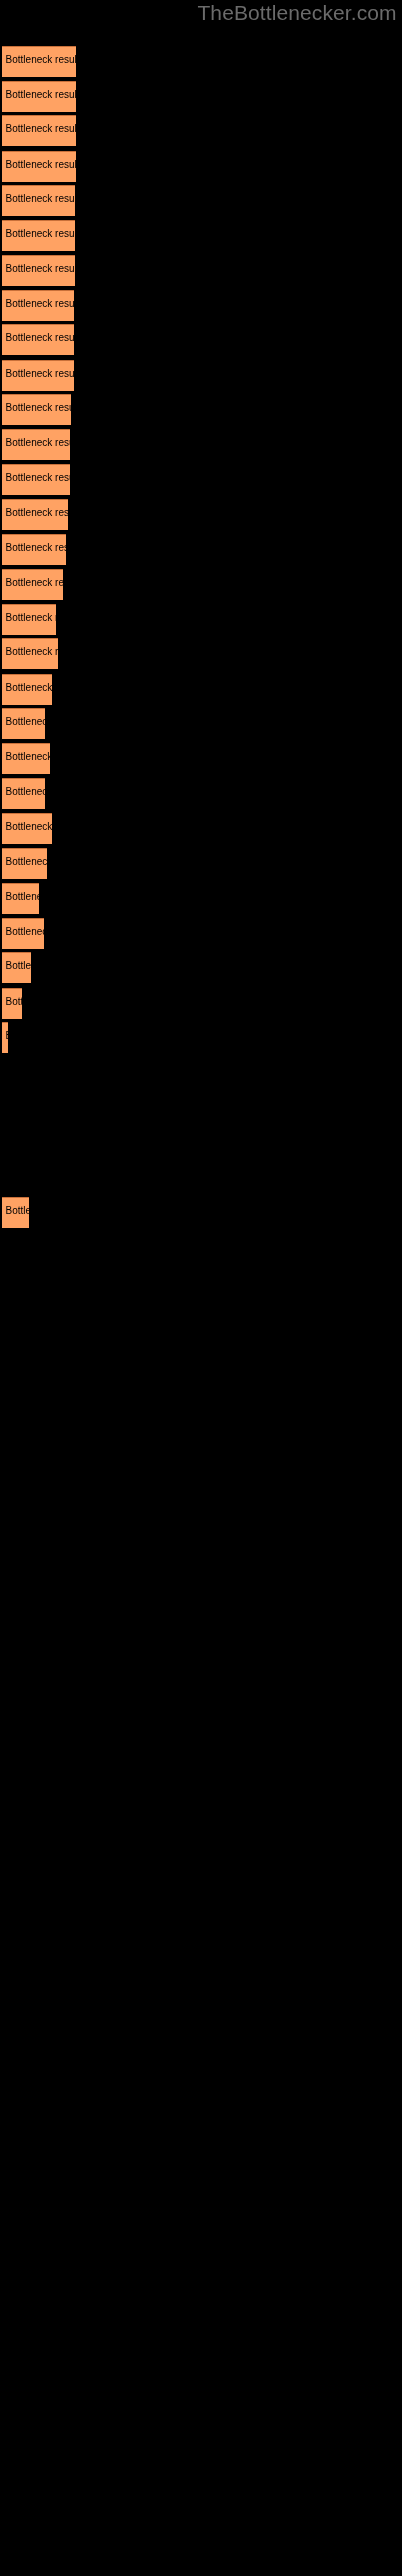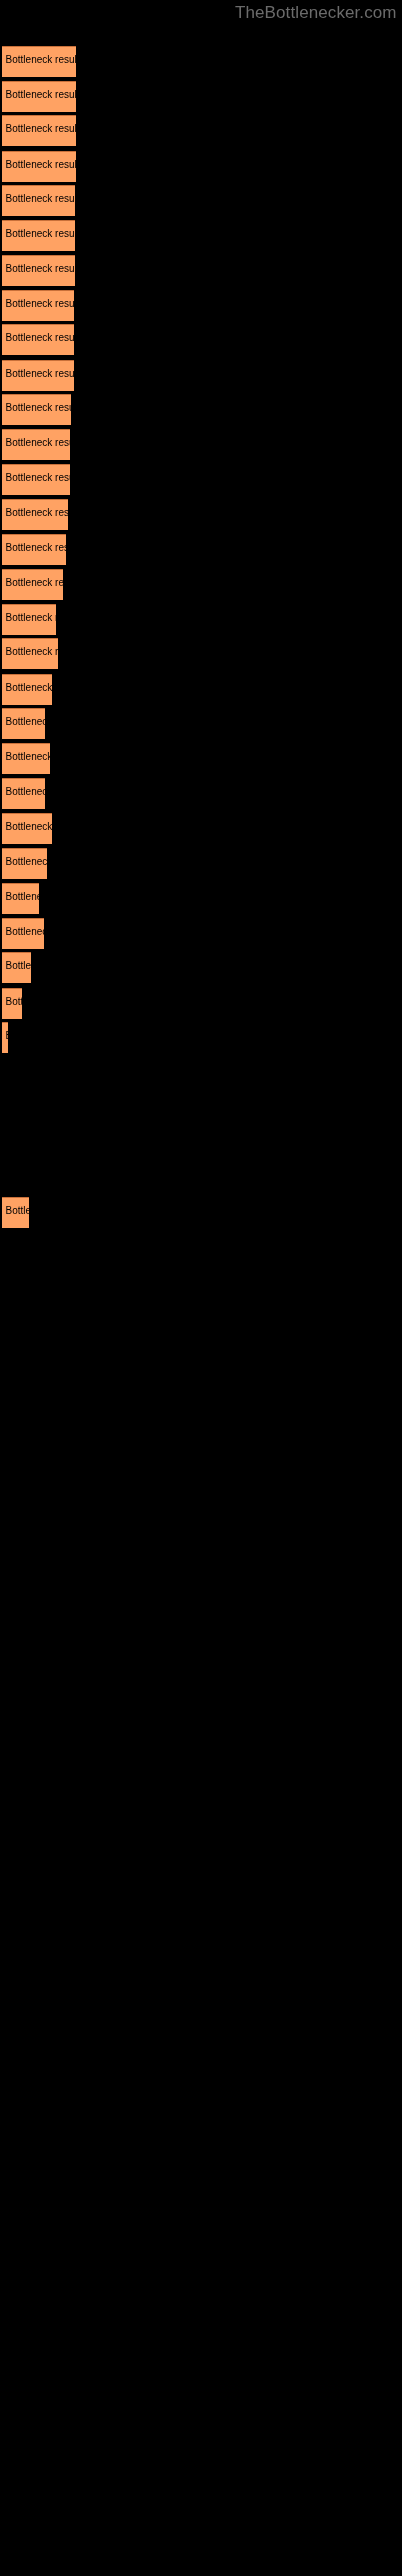--- a/index.html
+++ b/index.html
@@ -13,21 +13,21 @@
     position: relative;
     overflow: hidden;
     font-family: "Liberation Sans", sans-serif;
     background: #000000;
   }
 
   .site-title {
     position: absolute;
     right: 6.4px;
     top: 1.6px;
-    font-size: 17px;
+    font-size: 21px;
     line-height: 21px;
     color: #6b6b6b;
     letter-spacing: 0.1px;
     white-space: nowrap;
     font-family: "Liberation Sans", sans-serif;
   }
 
   .chart {
     position: absolute;
     left: 0;

